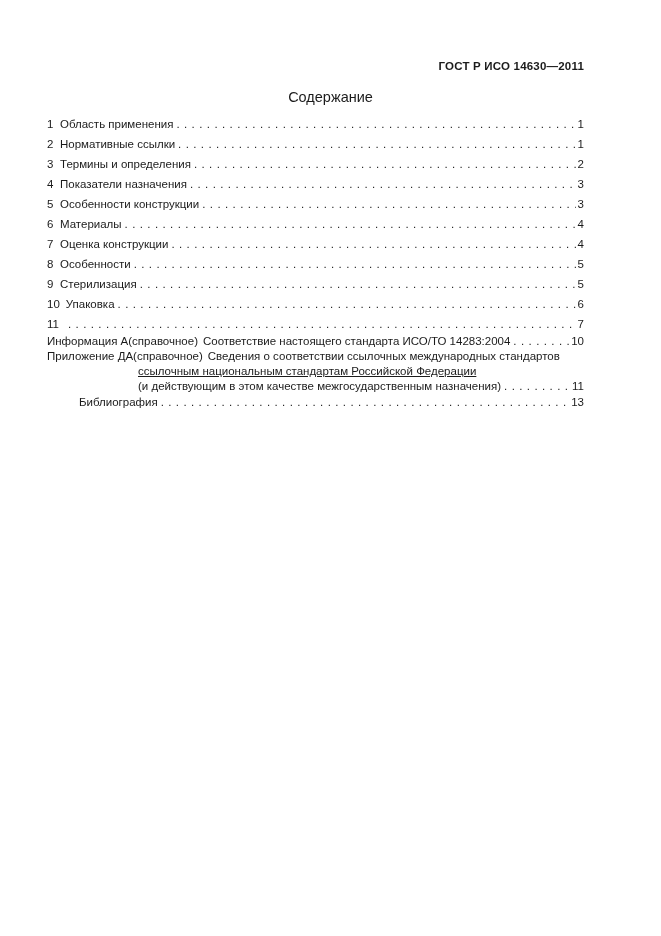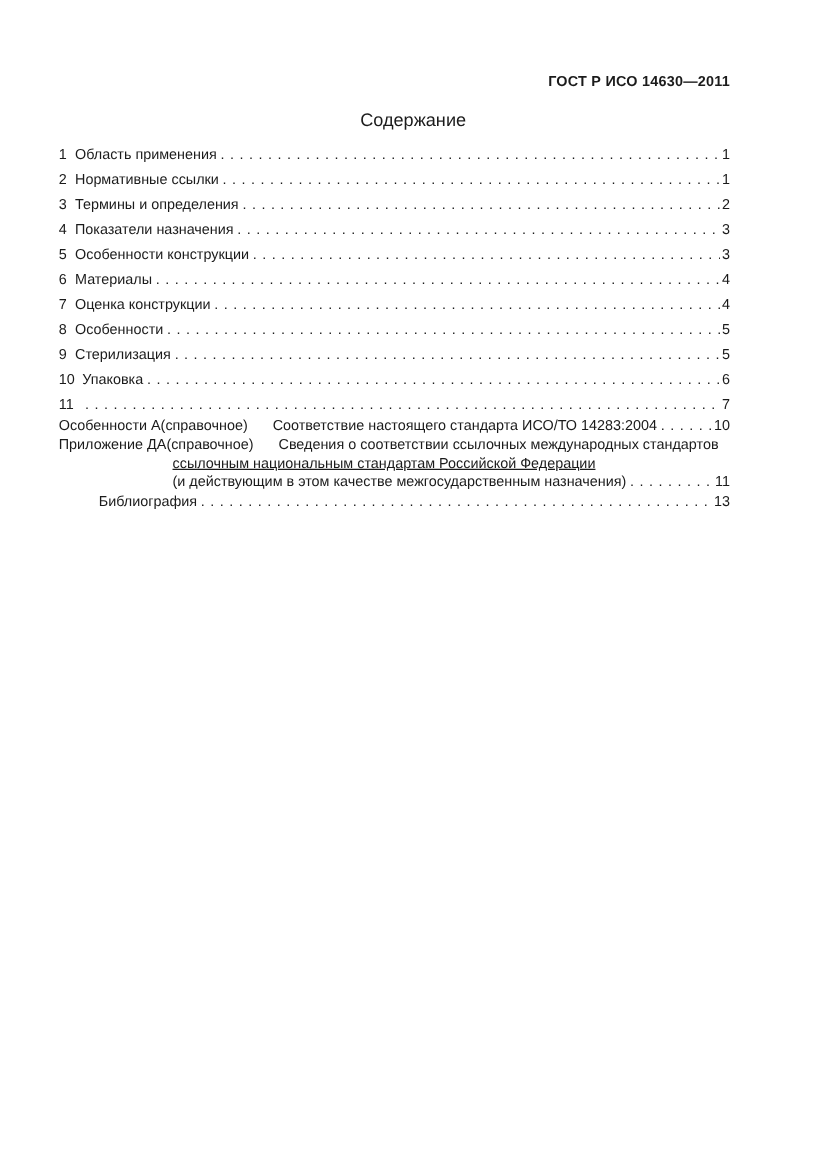--- a/index.html
+++ b/index.html
@@ -83,21 +83,21 @@
   .annexes .toc-row {
     line-height: 15px;
   }
   .annex-label {
     display: inline-block;
     min-width: 79px;
     flex: 0 0 auto;
     white-space: nowrap;
   }
   .annex-note {
-    margin-right: 20px;
+    margin-right: 5px;
     flex: 0 0 auto;
     white-space: nowrap;
   }
   .annex-cont {
     padding-left: 91px;
     line-height: 15px;
     white-space: nowrap;
     text-decoration: underline;
   }
   .annex-cont-row {
@@ -200,21 +200,21 @@
       <div class="toc-row">
         <span class="num">11</span>
         <span class="leader"></span>
         <span class="pg">7</span>
       </div>
     </div>
 
     <div class="annexes">
 
       <div class="toc-row">
-        <span class="annex-label">Особенности А</span>
+        <span class="annex-label">Информация А</span>
         <span class="annex-note">(справочное)</span>
         <span class="lbl">Соответствие настоящего стандарта ИСО/ТО 14283:2004</span>
         <span class="leader"></span>
         <span class="pg">10</span>
       </div>
 
       <div class="toc-row">
         <span class="annex-label">Приложение ДА</span>
         <span class="annex-note">(справочное)</span>
         <span class="lbl">Сведения о соответствии ссылочных международных стандартов</span>

